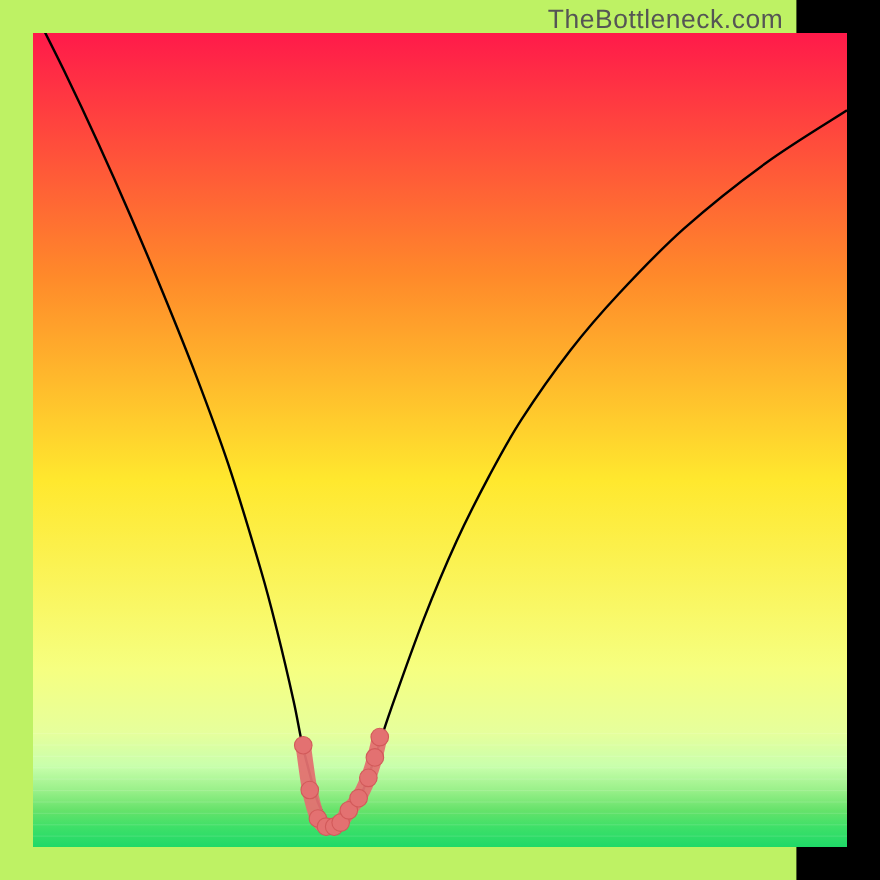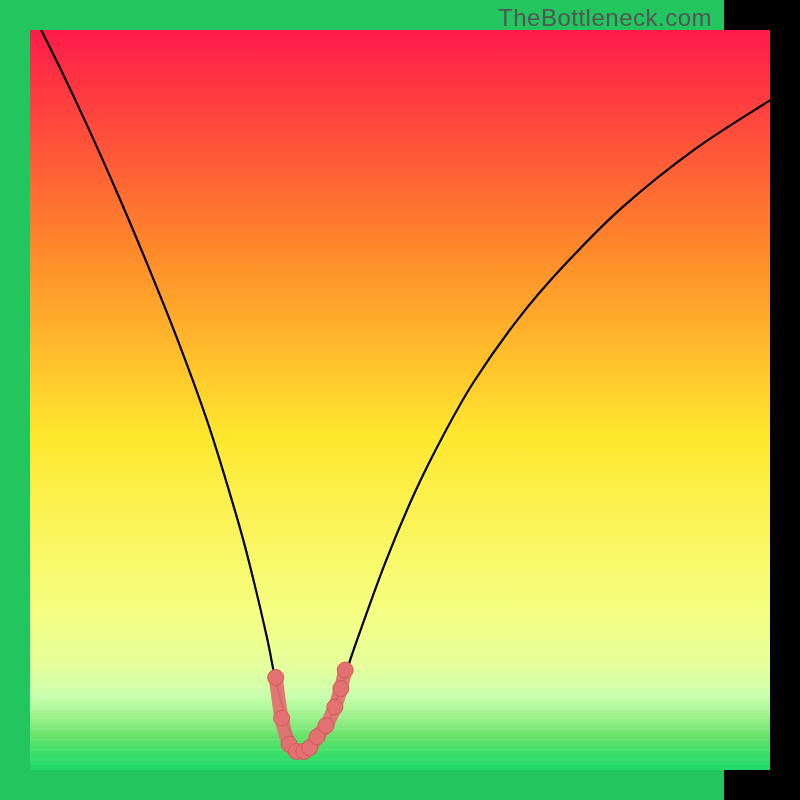--- a/index.html
+++ b/index.html
@@ -8,21 +8,21 @@
     width: 800px;
     height: 800px;
     background: #000;
     font-family: Arial, Helvetica, sans-serif;
     overflow: hidden;
   }
   .outer {
     position: relative;
     width: 724px;
     height: 800px;
-    background: #22c55e;
+    background: #bef264;
   }
   .watermark {
     position: absolute;
     top: 4px;
     right: 12px;
     font-size: 24px;
     font-weight: 500;
     color: #555;
     letter-spacing: 0.5px;
     user-select: none;

